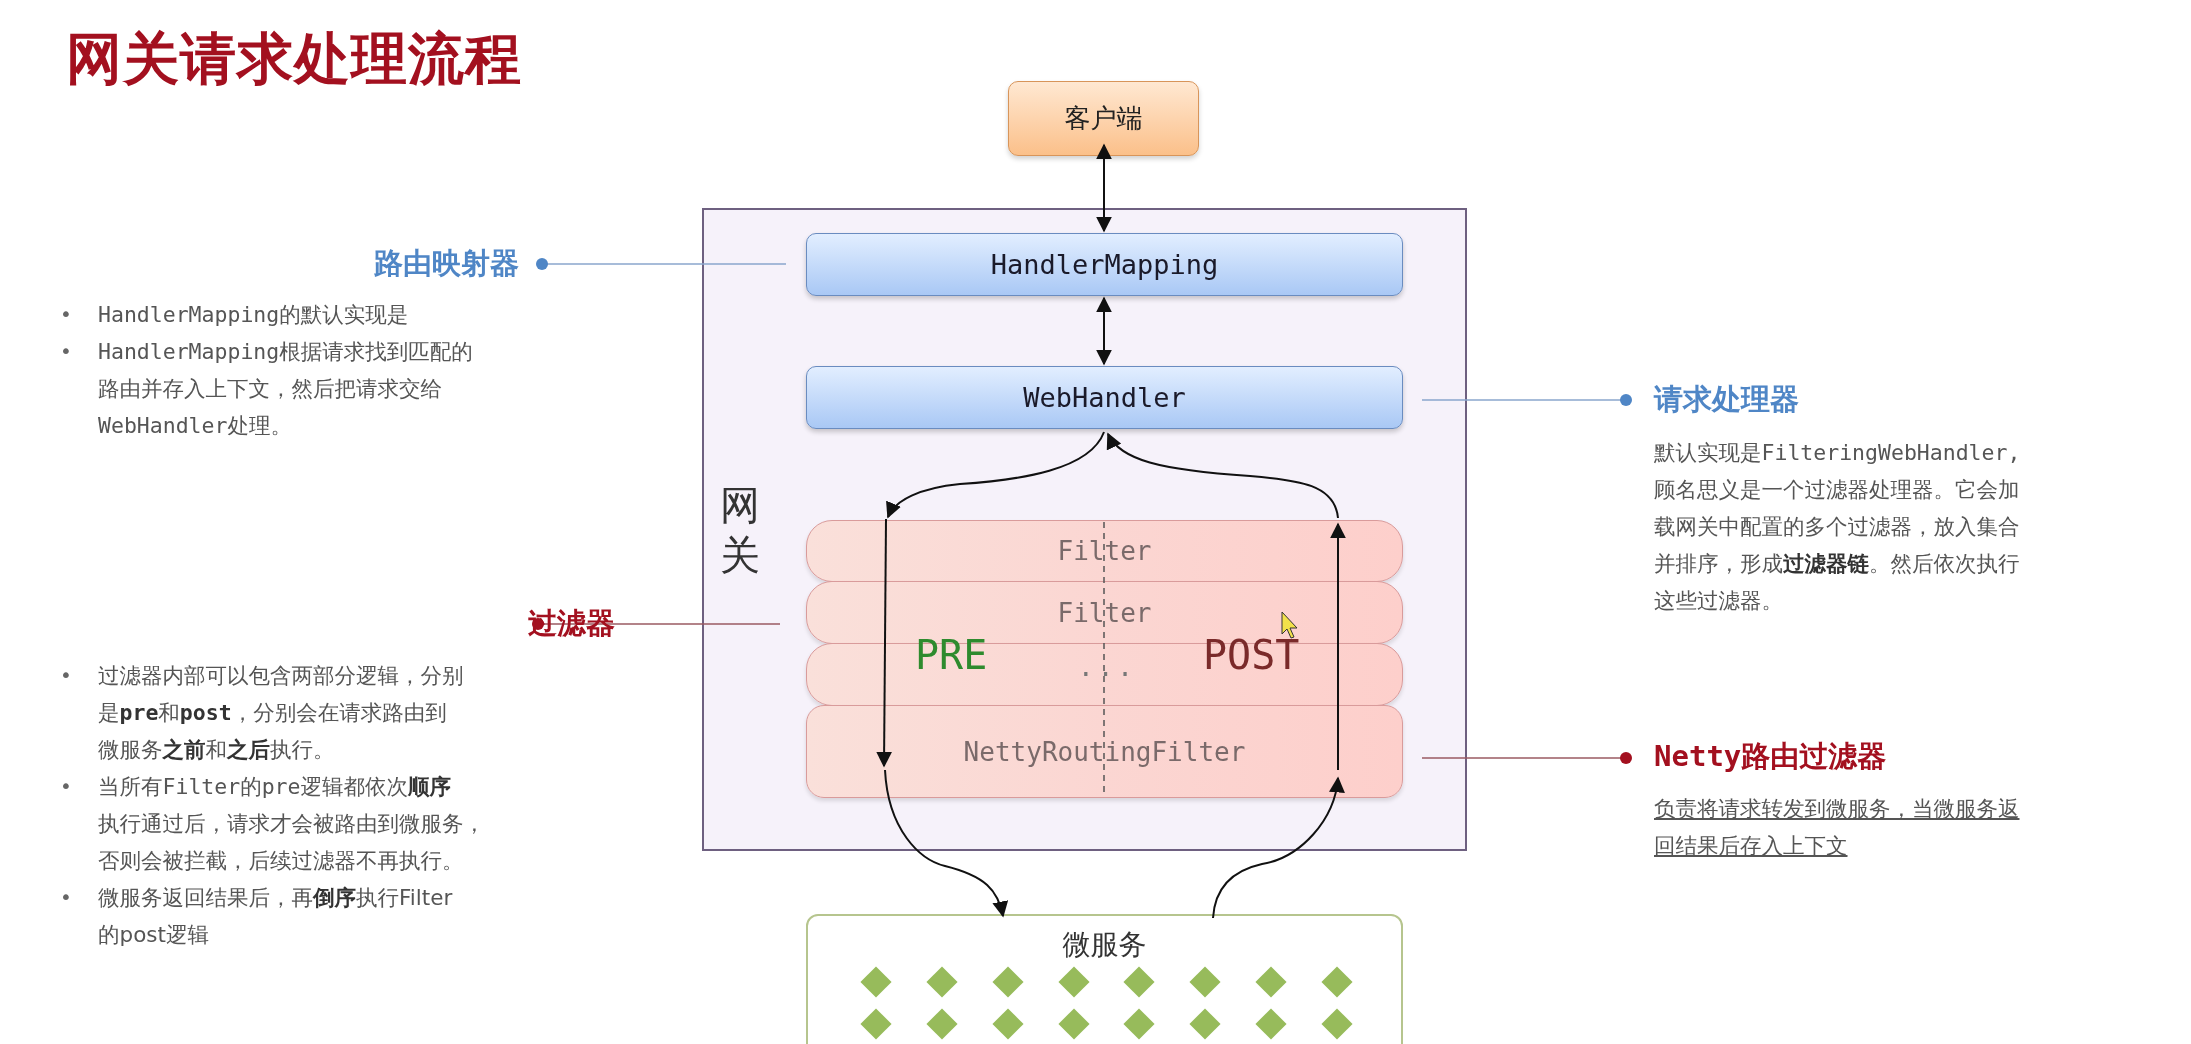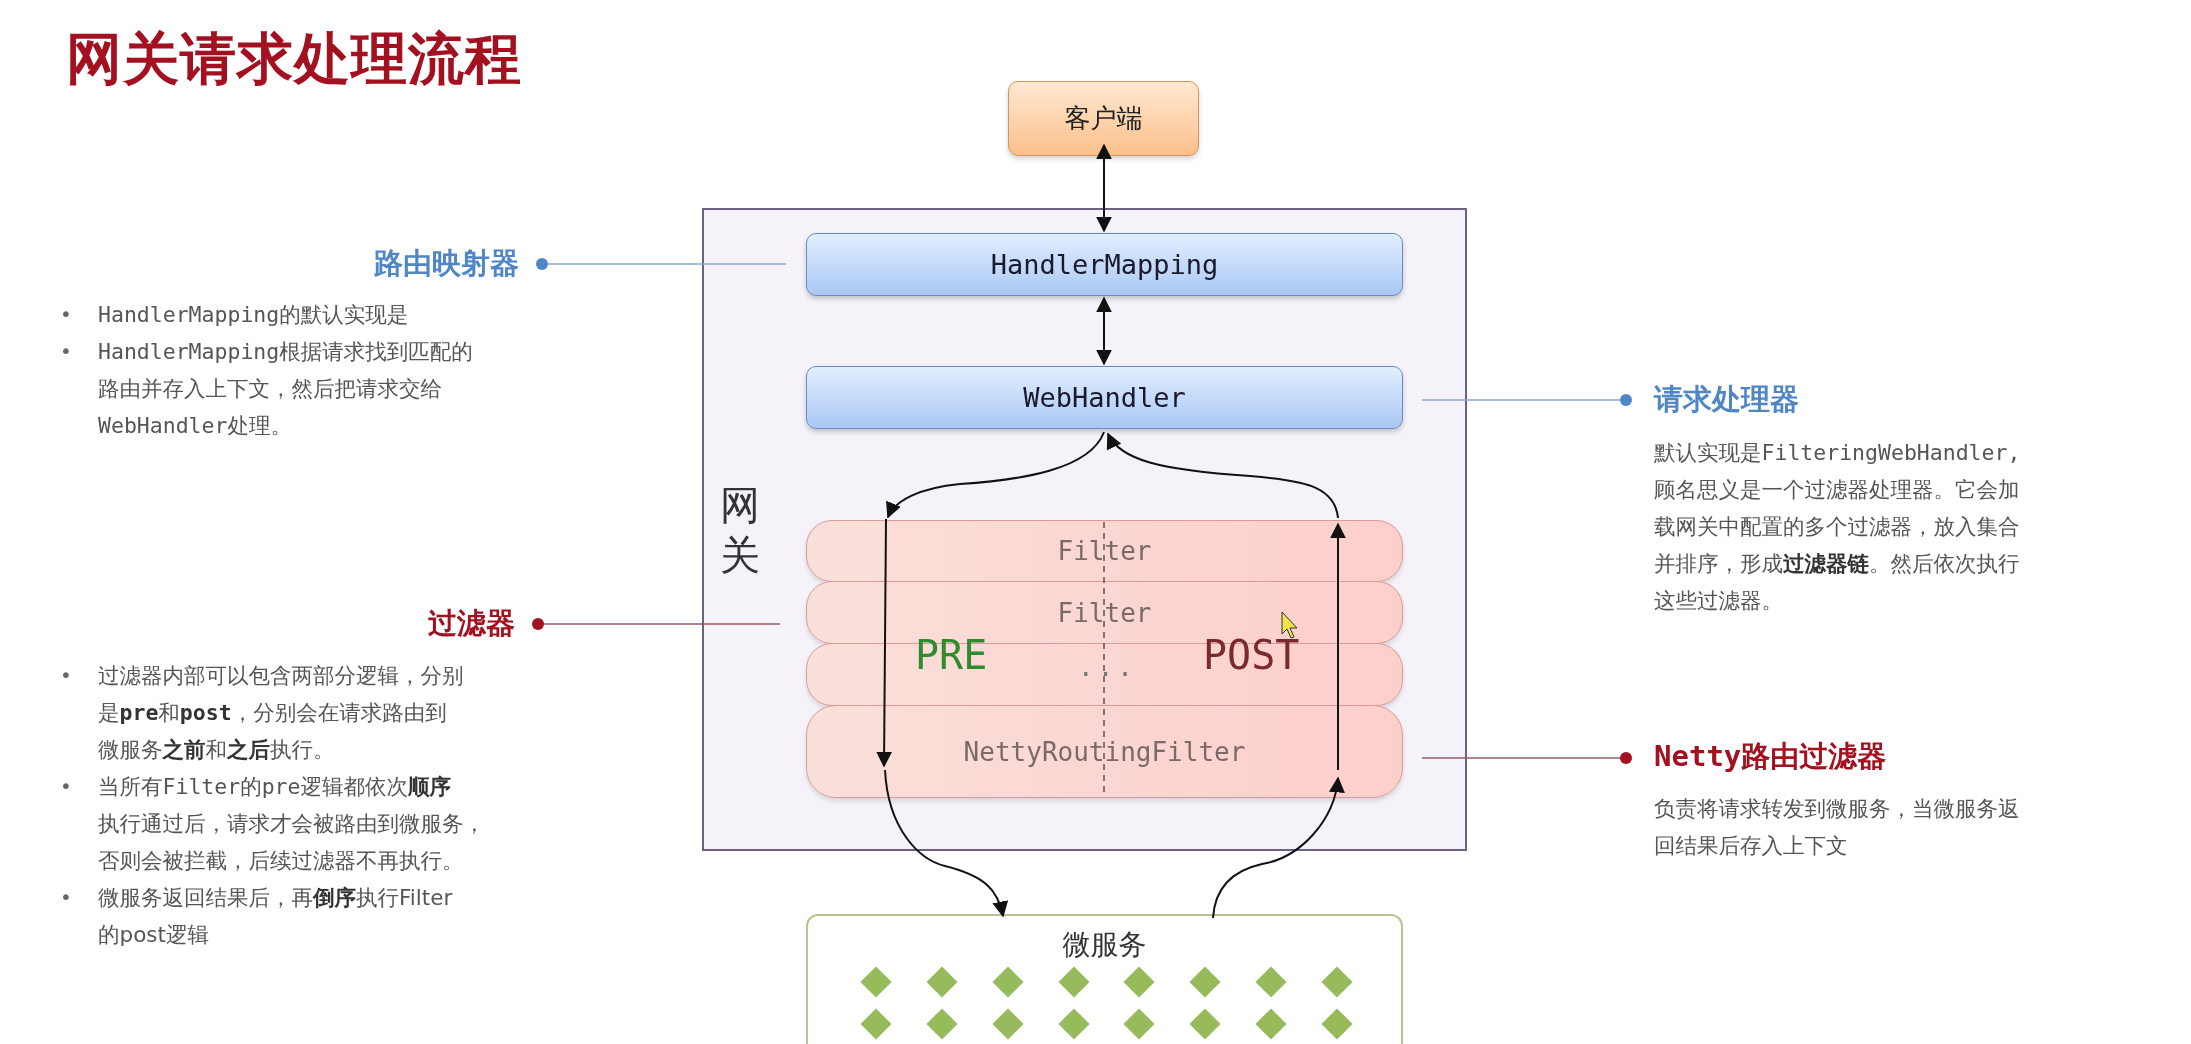--- a/index.html
+++ b/index.html
@@ -40,21 +40,21 @@
   }
   .filter {
     left:806px; width:597px; box-sizing:border-box;
     border:1.5px solid #d99b9b; border-radius:26px;
     background:linear-gradient(90deg, #fae0da 0%, #fbd6d2 50%, #fdcfcb 100%);
     box-shadow:0 3px 4px rgba(0,0,0,0.12);
     display:flex; align-items:center; justify-content:center;
     font-family:"DejaVu Sans Mono", "Liberation Mono", monospace;
     font-size:26px; color:#7a6a6a;
   }
-  .filter.last { border-radius:30px;text-align:right; }
+  .filter.last { border-radius:18px;text-align:right; }
   .pre {
     left:915px; top:632px; font-family:"DejaVu Sans Mono","Liberation Mono",monospace;
     font-size:40px; color:#2e8b2e;
   }
   .post {
     left:1203px; top:632px; font-family:"DejaVu Sans Mono","Liberation Mono",monospace;
     font-size:40px; color:#7a2a2a;
   }
   .dots {
     left:1078px; top:652px; font-family:"DejaVu Sans Mono","Liberation Mono",monospace;
@@ -186,33 +186,33 @@
 
   <path d="M1282,612 L1282,634 L1287,629 L1291,638 L1294,637 L1290,628 L1297,628 Z" fill="#f2e14a" stroke="#333" stroke-width="1"></path>
 </svg>
 
 <div class="abs callout-title blue" style="right:1672px; top:244px;">路由映射器</div>
 <ul class="abs bullets" id="rm-bullets" style="left:60px; top:296px; width:520px;">
     <li><span class="mono">HandlerMapping</span><span>的默认实现是</span><br></li>
     <li><span class="mono">HandlerMapping</span><span>根据请求找到匹配的</span><br><span>路由并存入上下文，然后把请求交给</span><br><span class="mono">WebHandler</span><span>处理。</span></li>
   </ul>
 
-<div class="abs callout-title red" style="right:1676px; top:604px;">过滤器</div>
+<div class="abs callout-title red" style="right:1576px; top:604px;">过滤器</div>
 <ul class="abs bullets" id="f-bullets" style="left:60px; top:657px; width:540px;">
     <li><span>过滤器内部可以包含两部分逻辑，分别</span><br><span>是</span><b class="mono">pre</b><span>和</span><b class="mono">post</b><span>，分别会在请求路由到</span><br><span>微服务</span><b>之前</b><span>和</span><b>之后</b><span>执行。</span></li>
     <li><span>当所有</span><span class="mono">Filter</span><span>的</span><span class="mono">pre</span><span>逻辑都依次</span><b>顺序</b><br><span>执行通过后，请求才会被路由到微服务，</span><br><span>否则会被拦截，后续过滤器不再执行。</span></li>
     <li><span>微服务返回结果后，再</span><b>倒序</b><span>执行Filter</span><br><span>的post逻辑</span></li>
   </ul>
 
 <div class="abs callout-title blue" style="left:1654px; top:380px;">请求处理器</div>
 <div class="abs para" id="rh-lines" style="left:1654px; top:434px; width:520px;">
     <div><span>默认实现是</span><span class="mono">FilteringWebHandler,</span></div>
     <div><span>顾名思义是一个过滤器处理器。它会加</span></div>
     <div><span>载网关中配置的多个过滤器，放入集合</span></div>
     <div><span>并排序，形成</span><b>过滤器链</b><span>。然后依次执行</span></div>
     <div><span>这些过滤器。</span></div>
   </div>
 
 <div class="abs callout-title red mono-title" style="left:1654px; top:737px;">Netty路由过滤器</div>
-<div class="abs para" id="nf-lines" style="left:1654px; top:790px; width:520px;">
+<div class="abs para" id="nf-lines" style="left:1654px; top:790px; width:520px;text-decoration:underline;">
     <div><span>负责将请求转发到微服务，当微服务返</span></div>
     <div><span>回结果后存入上下文</span></div>
   </div>
 
 </body></html>

